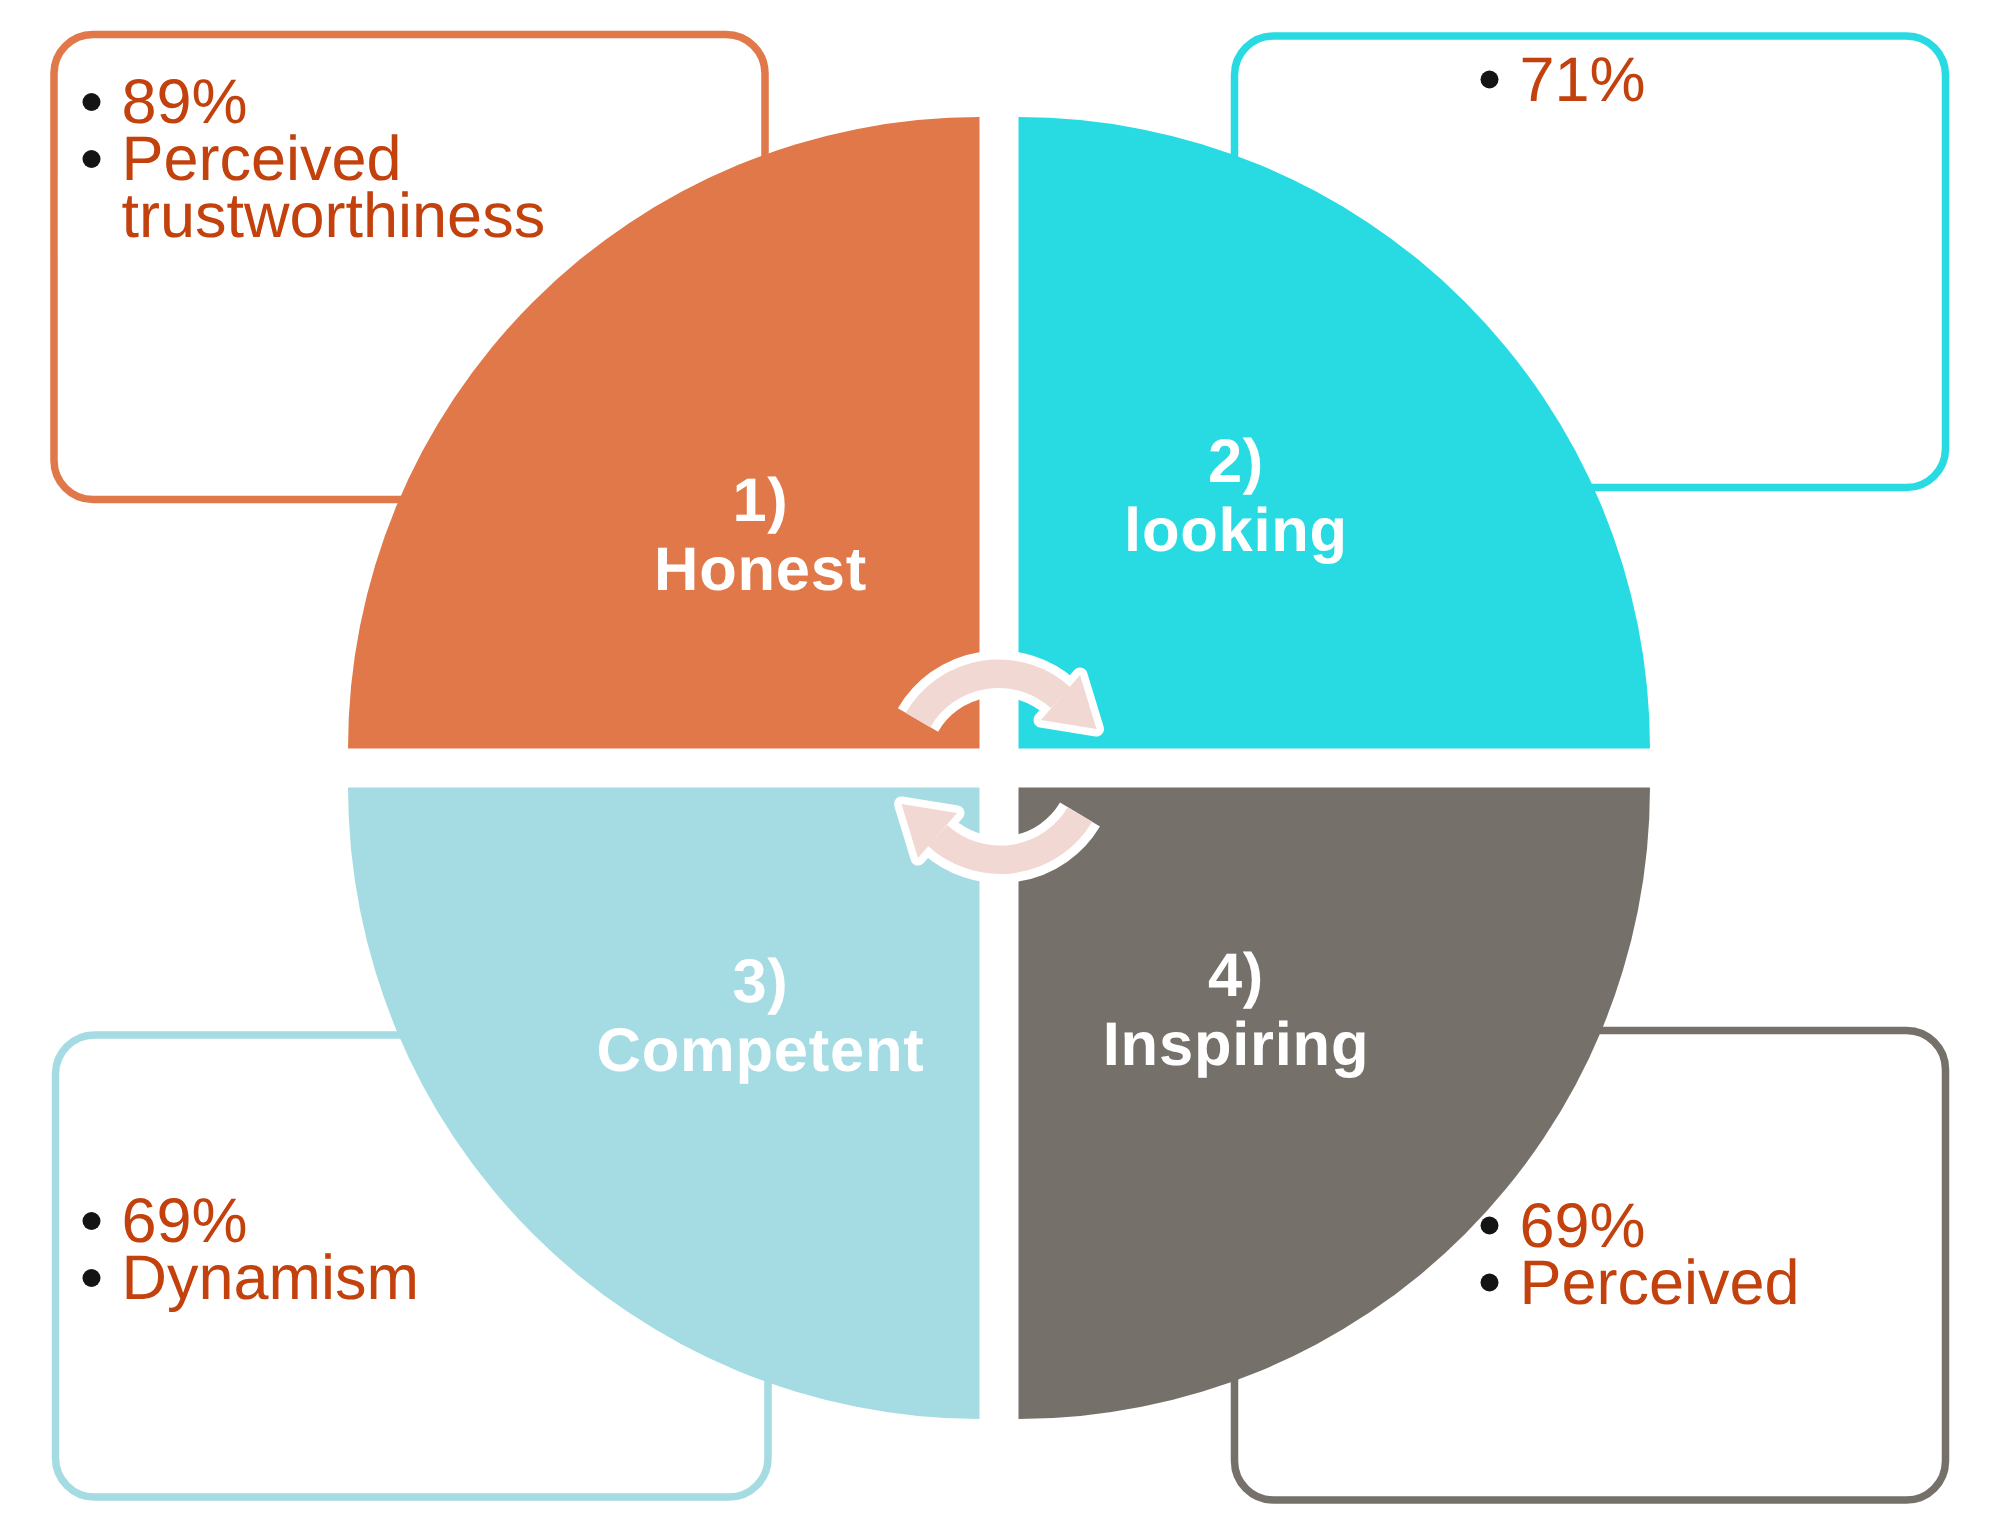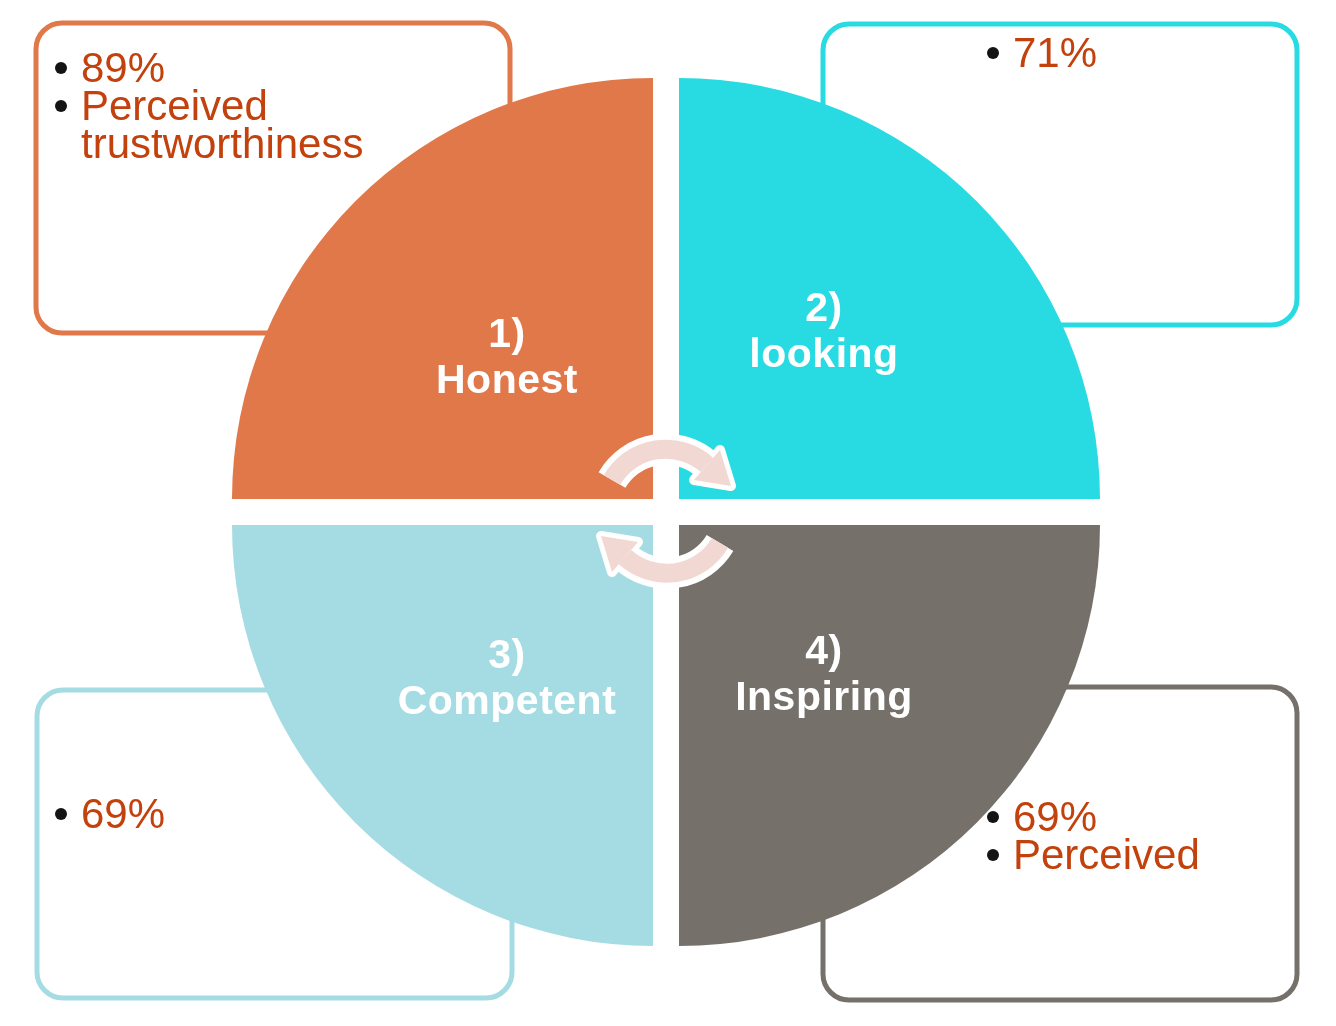--- a/index.html
+++ b/index.html
@@ -100,20 +100,24 @@
       <span class="dot"></span>
       <span class="btext">71%</span>
     </div>
   </div>
 
   <div class="bullets" id="bullets-3">
     <div class="bullet-row">
       <span class="dot"></span>
       <span class="btext">69%</span>
     </div>
+    <div class="bullet-row">
+      <span class="dot"></span>
+      <span class="btext">Dynamism</span>
+    </div>
   </div>
 
   <div class="bullets" id="bullets-4">
     <div class="bullet-row">
       <span class="dot"></span>
       <span class="btext">69%</span>
     </div>
     <div class="bullet-row">
       <span class="dot"></span>
       <span class="btext">Perceived</span>

